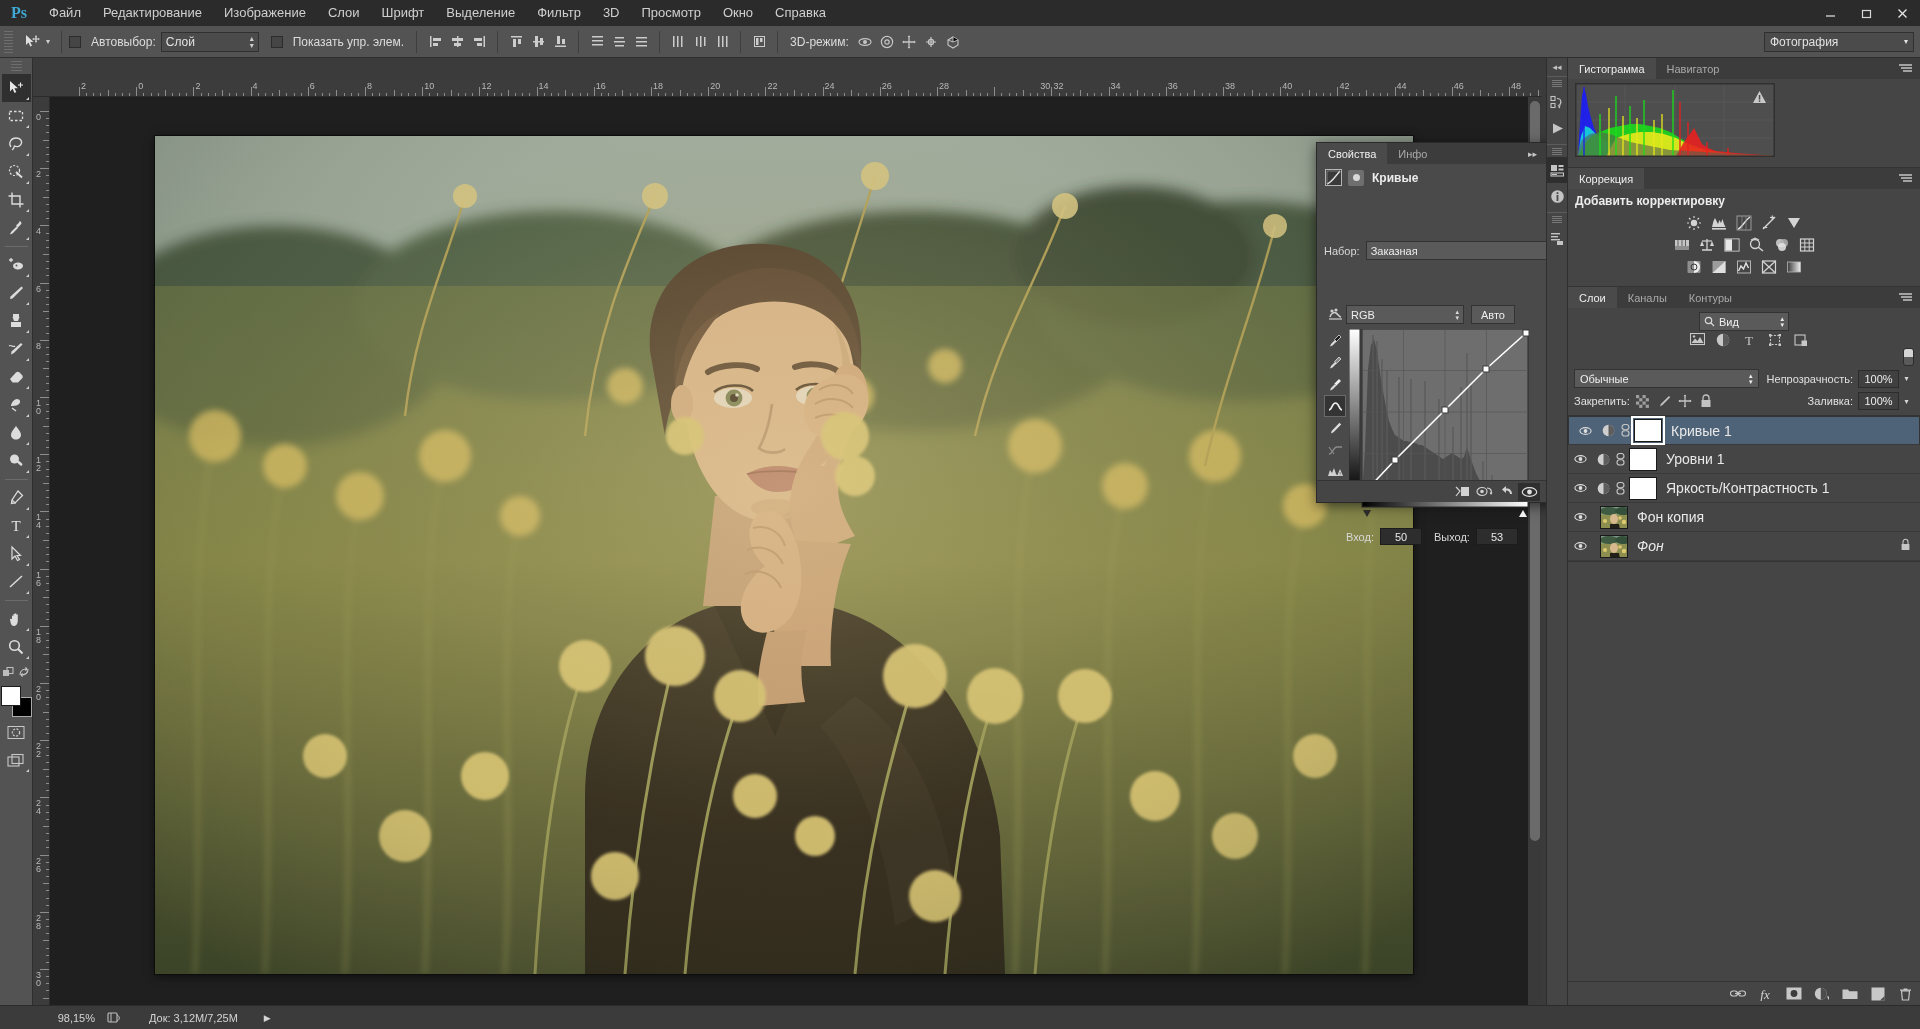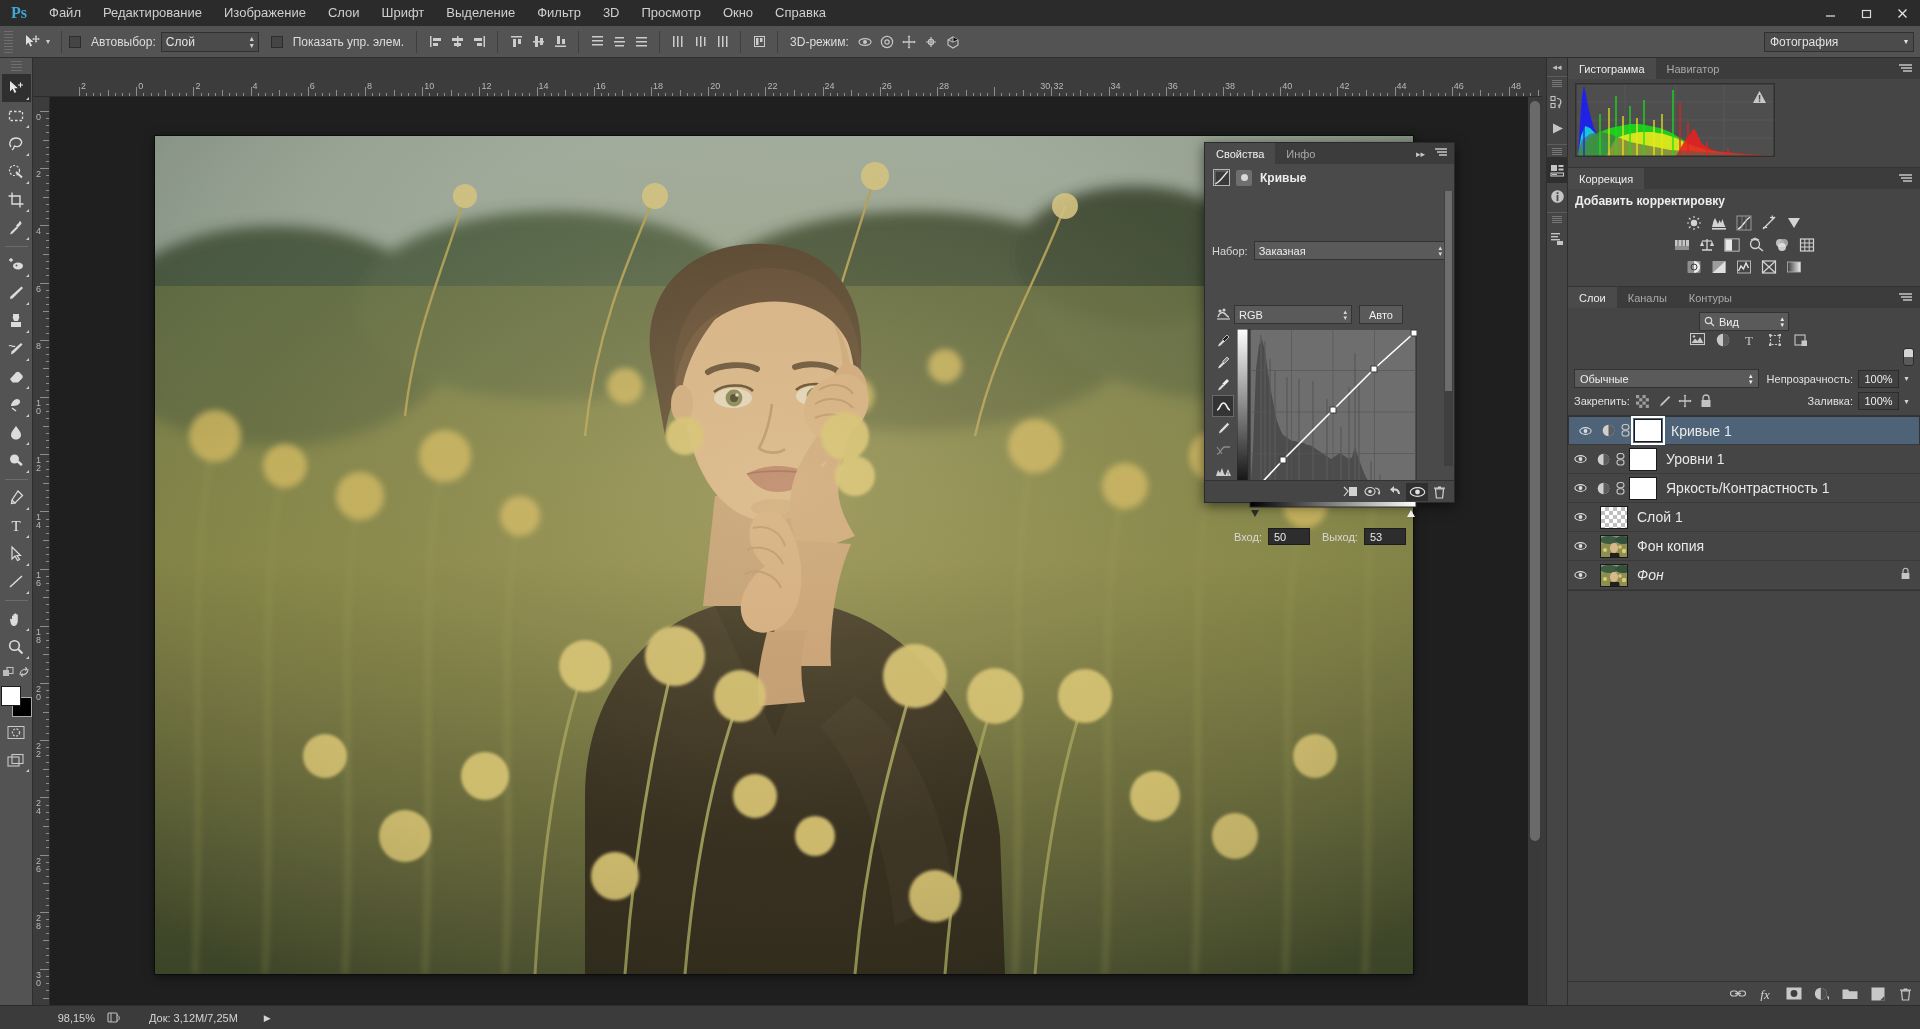--- a/index.html
+++ b/index.html
@@ -90,21 +90,21 @@
   .dock-strip { position:absolute; right:352px; top:58px; width:22px; height:947px; background:#454545;
     border-left:1px solid #2e2e2e; border-right:1px solid #2e2e2e; }
   .dock-collapse { height:18px; display:flex; align-items:center; justify-content:center; color:#c0c0c0; font-size:9px; }
   .dock-group { border-top:1px solid #5c5c5c; padding-bottom:3px; }
   .dock-grip { width:10px; height:7px; margin:3px auto 2px;
     background:repeating-linear-gradient(to bottom,#777 0 1px,transparent 1px 2px); }
   .dock-ico { width:21px; height:26px; margin:0 auto; display:flex; align-items:center; justify-content:center; }
   .dock-ico.active { background:#2f2f2f; }
 
   
-  .props { position:absolute; left:1204px; top:142px; width:251px; height:361px;
+  .props { position:absolute; left:1316px; top:142px; width:251px; height:361px;
     background:#4a4a4a; border:1px solid #2a2a2a; box-shadow:0 3px 12px rgba(0,0,0,.55); }
   .panel-tabs { height:21px; background:#3c3c3c; display:flex; align-items:flex-end; }
   .ptab { height:21px; padding:0 11px; display:flex; align-items:center; font-size:11px; color:#a9a9a9; }
   .ptab.active { background:#4a4a4a; color:#efefef; }
   .ptab-right { margin-left:auto; display:flex; align-items:center; height:21px; }
   .dblarrow { padding:0 5px; font-size:9px; color:#c8c8c8; }
   .pmenu { padding:0 6px 0 5px; font-size:10px; color:#cfcfcf; }
   .props-head { height:27px; display:flex; align-items:center; padding:0 8px; }
   .ph-ico { width:17px; height:17px; border:1px solid #b5b5b5; margin-right:6px; position:relative; background:#4a4a4a; }
   .ph-mask { width:16px; height:16px; border-radius:2px; background:#6f6f6f; margin-right:8px;
@@ -119,21 +119,21 @@
   .sel .arr { margin-left:auto; font-size:7px; line-height:6px; text-align:center; color:#d8d8d8; }
   .btn { height:19px; background:#5a5a5a; border:1px solid #333; display:flex; align-items:center;
     justify-content:center; padding:0 9px; font-size:11px; color:#eee; }
   .curve-wrap { display:flex; margin-top:2px; }
   .curve-tools { width:22px; }
   .ct { width:22px; height:22px; display:flex; align-items:center; justify-content:center; }
   .ct.active { background:#343434; border:1px solid #6a6a6a; }
   .curve-box { position:relative; margin-left:3px; }
   .io-row { display:flex; align-items:center; margin-top:6px; padding-left:22px; }
   .numfield { width:42px; height:17px; background:#2d2d2d; border:1px solid #1c1c1c; color:#e8e8e8;
-    font-size:11px; display:flex; align-items:center; padding-left:5px; }
+    font-size:11px; display:flex; align-items:center; padding-left:14px; }
   .props-foot { position:absolute; left:0; bottom:0; width:100%; height:22px; background:#454545;
     border-top:1px solid #333; display:flex; align-items:center; justify-content:flex-end; padding-right:4px; }
   .pf-ico { width:22px; height:18px; display:flex; align-items:center; justify-content:center; }
   .pf-ico.active { background:#2f2f2f; }
   .props-scroll { position:absolute; right:1px; top:48px; width:9px; height:275px; background:#3f3f3f; }
   .props-scroll .th { position:absolute; left:1px; top:0; width:7px; height:200px; background:#6d6d6d; }
 
   
   .rightcol { position:absolute; right:0; top:58px; width:352px; height:947px; background:#454545; }
   .pnl { background:#454545; border-bottom:1px solid #343434; }
@@ -1827,30 +1827,20 @@
             <div class="thumb-mask"></div>
             <div class="lname">Яркость/Контрастность 1</div>
           </div>
           <div class="layer">
             <div class="eye">
               <svg width="13" height="10">
                 <ellipse cx="6.5" cy="5" rx="5.6" ry="3.4" fill="none" stroke="#ddd" stroke-width="1.1"></ellipse>
                 <circle cx="6.5" cy="5" r="1.9" fill="#ddd"></circle>
               </svg>
             </div>
-            <div class="thumb-trans"></div>
-            <div class="lname">Слой 1</div>
-          </div>
-          <div class="layer">
-            <div class="eye">
-              <svg width="13" height="10">
-                <ellipse cx="6.5" cy="5" rx="5.6" ry="3.4" fill="none" stroke="#ddd" stroke-width="1.1"></ellipse>
-                <circle cx="6.5" cy="5" r="1.9" fill="#ddd"></circle>
-              </svg>
-            </div>
             <div class="thumb-img"><svg width="28" height="23" viewBox="0 0 28 23" preserveAspectRatio="none">
                 <rect width="28" height="23" fill="#8a9a6a"></rect>
                 <rect y="0" width="28" height="6" fill="#7e9487"></rect>
                 <ellipse cx="8" cy="4" rx="9" ry="4" fill="#3f5c42"></ellipse>
                 <ellipse cx="22" cy="4" rx="8" ry="4" fill="#35503a"></ellipse>
                 <rect y="8" width="28" height="15" fill="#8d8f50"></rect>
                 <ellipse cx="13" cy="12" rx="4" ry="5" fill="#d8b98e"></ellipse>
                 <path d="M9 17 L9 23 L19 23 L18 17 Z" fill="#232019"></path>
                 <circle cx="4" cy="14" r="2" fill="#ddc96f"></circle>
                 <circle cx="23" cy="15" r="2.2" fill="#ddc96f"></circle>

